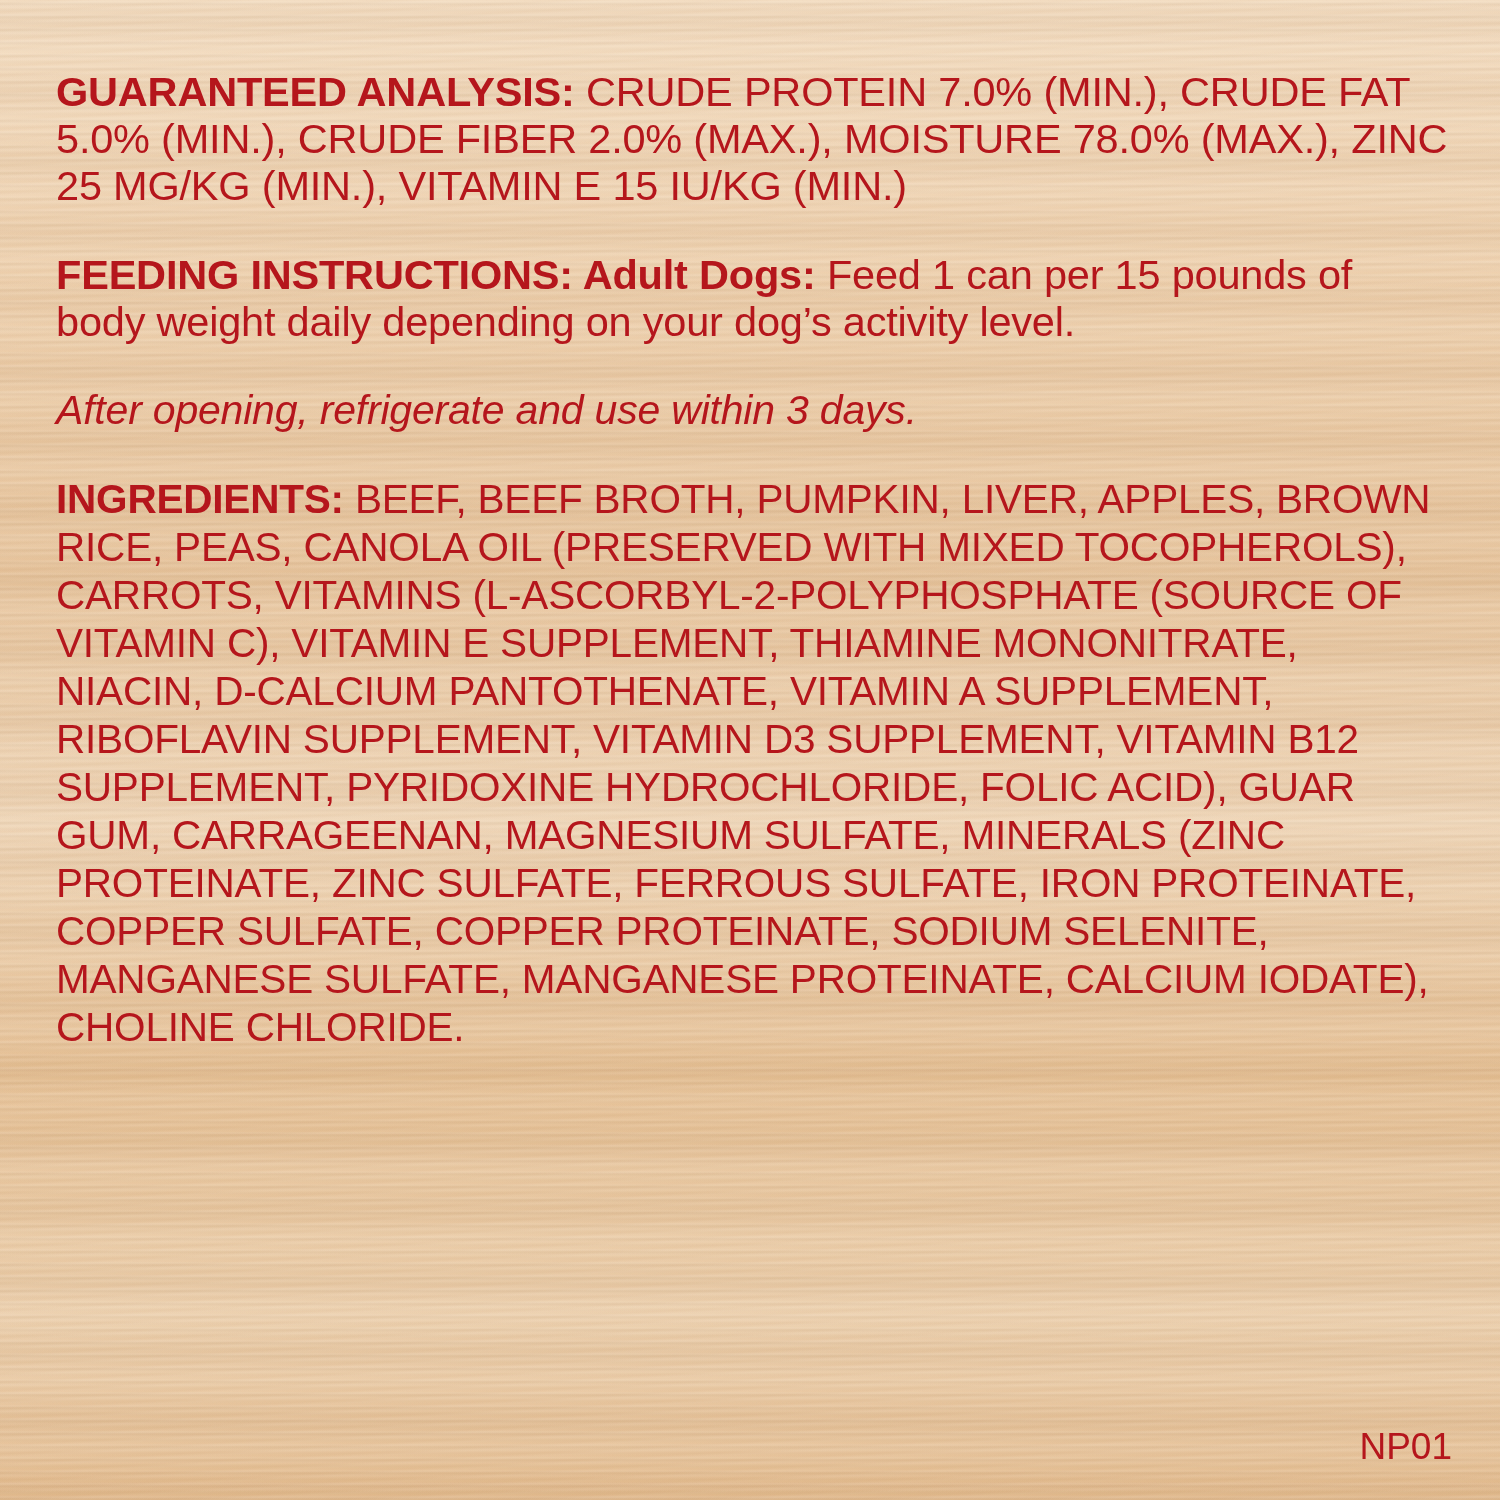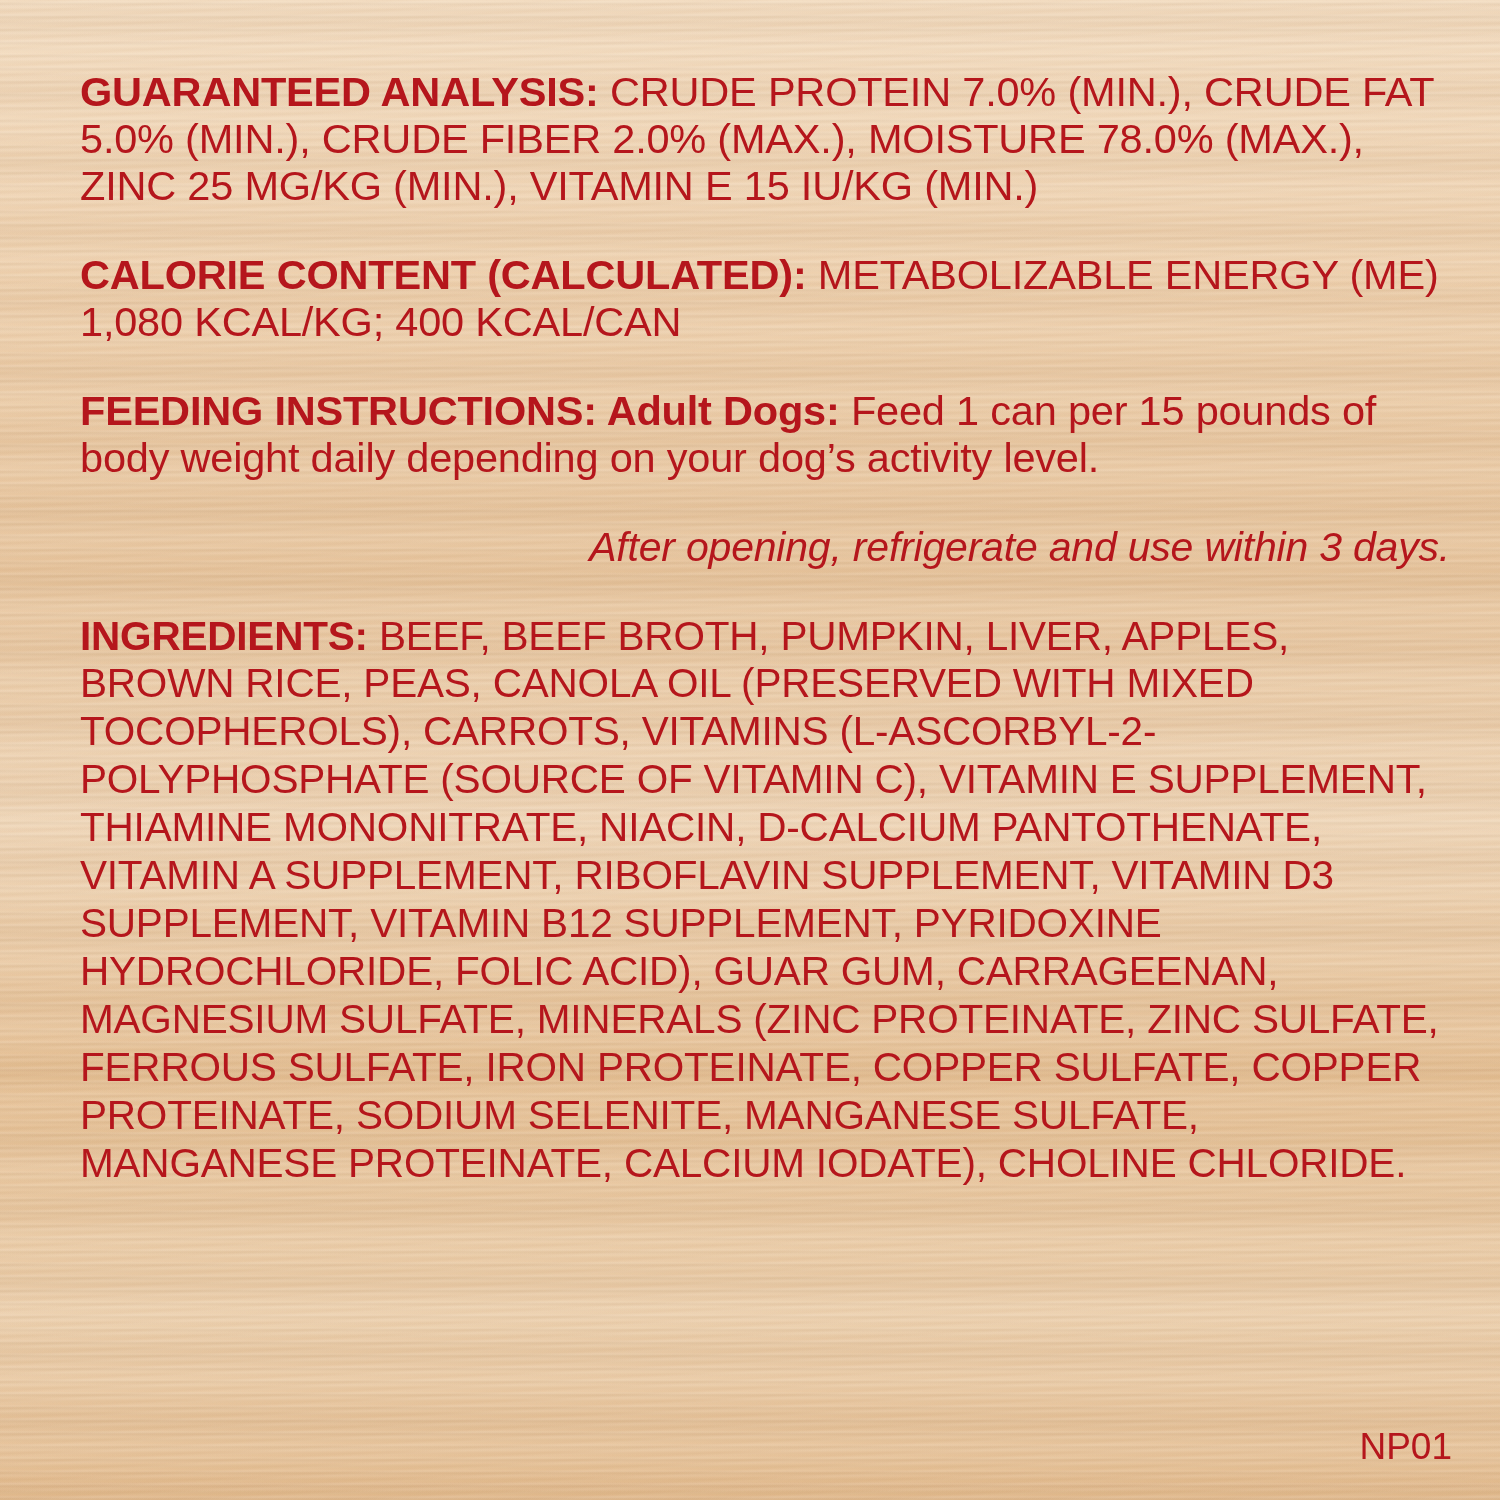--- a/index.html
+++ b/index.html
@@ -11,21 +11,21 @@
     height: 1500px;
     overflow: hidden;
     font-family: "Liberation Sans", sans-serif;
   }
 
   .label {
     position: relative;
     width: 1500px;
     height: 1500px;
     box-sizing: border-box;
-    padding: 26px 50px 0 80px;
+    padding: 26px 50px 0 56px;
     background-color: #e8c9a8;
     background-image:
       repeating-linear-gradient(180deg,
         rgba(255,255,255,0.00) 0px,
         rgba(255,255,255,0.10) 2px,
         rgba(0,0,0,0.030) 4px,
         rgba(255,255,255,0.06) 7px,
         rgba(0,0,0,0.015) 10px,
         rgba(255,255,255,0.00) 13px),
       repeating-linear-gradient(180deg,
@@ -70,21 +70,20 @@
   .blk-ga, .blk-cal, .blk-feed {
     font-size: 41.5px;
   }
 
   .blk-note {
     font-style: italic;
     font-size: 41px;
     line-height: 1.23;
     margin-top: 40px;
     margin-bottom: 36px;
-    text-align: right;
   }
 
   .blk-ing {
     font-size: 40.5px;
     line-height: 1.185;
     margin-bottom: 8px;
   }
 
   .code {
     position: absolute;
@@ -96,21 +95,20 @@
   }
 </style>
 </head>
 <body>
 
 <div class="label">
   <div class="content">
 
     <p class="blk blk-ga"><b>GUARANTEED ANALYSIS:</b><span> CRUDE PROTEIN 7.0% (MIN.), CRUDE FAT 5.0% (MIN.), CRUDE FIBER 2.0% (MAX.), MOISTURE 78.0% (MAX.), ZINC 25 MG/KG (MIN.), VITAMIN E 15 IU/KG (MIN.)</span></p>
 
-    <p class="blk blk-cal"><b>CALORIE CONTENT (CALCULATED):</b><span> METABOLIZABLE ENERGY (ME) 1,080 KCAL/KG; 400 KCAL/CAN</span></p>
 
     <p class="blk blk-feed"><b>FEEDING INSTRUCTIONS:</b><b> Adult Dogs:</b><span> Feed 1 can per 15 pounds of body weight daily depending on your dog’s activity level.</span></p>
 
     <p class="blk blk-note"><span>After opening, refrigerate and use within 3 days.</span><br></p>
 
     <p class="blk blk-ing"><b>INGREDIENTS:</b><span> BEEF, BEEF BROTH, PUMPKIN, LIVER, APPLES, BROWN RICE, PEAS, CANOLA OIL (PRESERVED WITH MIXED TOCOPHEROLS), CARROTS, VITAMINS (L-ASCORBYL-2-POLYPHOSPHATE (SOURCE OF VITAMIN C), VITAMIN E SUPPLEMENT, THIAMINE MONONITRATE, NIACIN, D-CALCIUM PANTOTHENATE, VITAMIN A SUPPLEMENT, RIBOFLAVIN SUPPLEMENT, VITAMIN D3 SUPPLEMENT, VITAMIN B12 SUPPLEMENT, PYRIDOXINE HYDROCHLORIDE, FOLIC ACID), GUAR GUM, CARRAGEENAN, MAGNESIUM SULFATE, MINERALS (ZINC PROTEINATE, ZINC SULFATE, FERROUS SULFATE, IRON PROTEINATE, COPPER SULFATE, COPPER PROTEINATE, SODIUM SELENITE, MANGANESE SULFATE, MANGANESE PROTEINATE, CALCIUM IODATE), CHOLINE CHLORIDE.</span></p>
 
   </div>
   <div class="code">NP01</div>
 </div>

